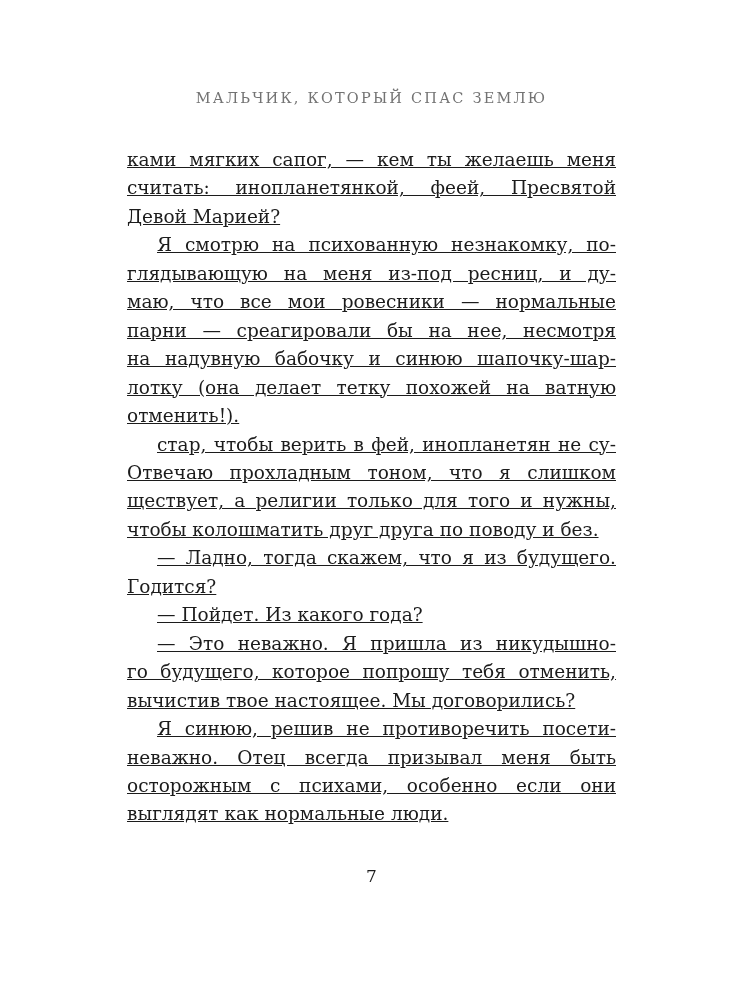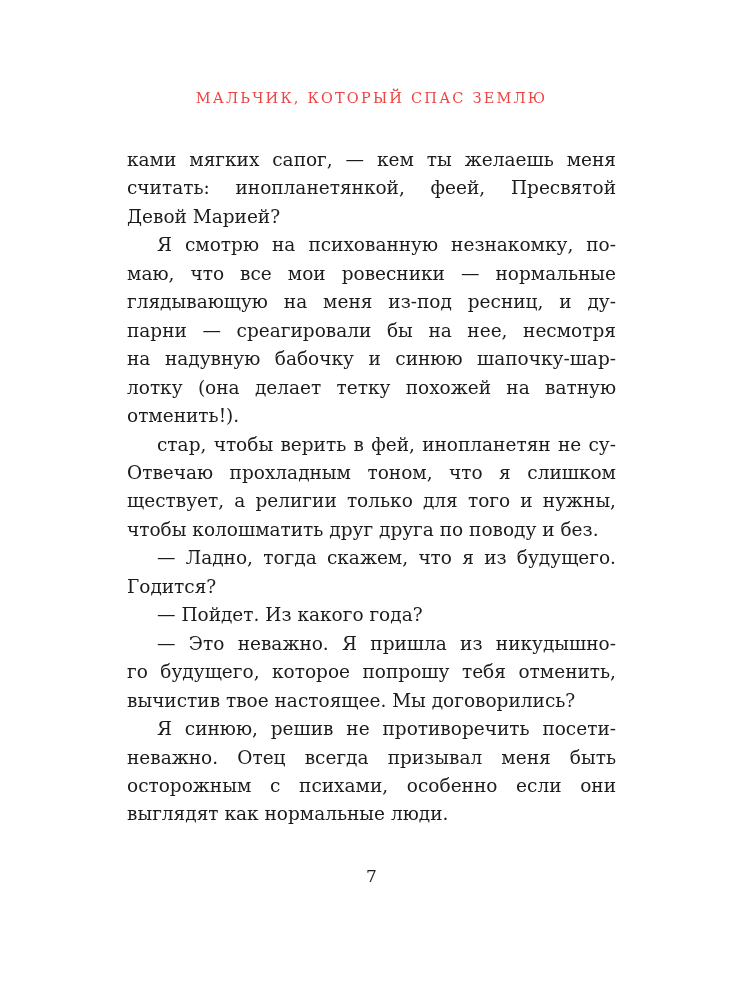--- a/index.html
+++ b/index.html
@@ -17,36 +17,37 @@
   }
   .running-title {
     position: absolute;
     top: 90px;
     left: 0;
     width: 743px;
     text-align: center;
     font-size: 14.5px;
     letter-spacing: 2.2px;
     font-weight: normal;
-    color: #ef4444;
+    color: #737373;
   }
   .text-block {
     position: absolute;
     top: 146px;
     left: 127px;
     width: 489px;
     font-size: 18.5px;
     line-height: 28.45px;
   }
   .para {
     margin: 0;
   }
   .line {
     text-align: justify;
     text-align-last: justify;
+    text-decoration: underline;
   }
   .line.last {
     text-align: right;
     text-align-last: left;
   }
   .para.indent .line:first-child {
     text-indent: 30px;
   }
   .page-number {
     position: absolute;
@@ -65,22 +66,22 @@
   <div class="running-title">МАЛЬЧИК, КОТОРЫЙ СПАС ЗЕМЛЮ</div>
 
   <div class="text-block" id="text-block">
       <div class="para">
         <div class="line">ками мягких сапог, — кем ты желаешь меня</div>
         <div class="line">считать: инопланетянкой, феей, Пресвятой</div>
         <div class="line last">Девой Марией?</div>
       </div>
       <div class="para indent">
         <div class="line">Я смотрю на психованную незнакомку, по-</div>
+        <div class="line">глядывающую на меня из-под ресниц, и ду-</div>
         <div class="line">маю, что все мои ровесники — нормальные</div>
-        <div class="line">глядывающую на меня из-под ресниц, и ду-</div>
         <div class="line">парни — среагировали бы на нее, несмотря</div>
         <div class="line">на надувную бабочку и синюю шапочку-шар-</div>
         <div class="line">лотку (она делает тетку похожей на ватную</div>
         <div class="line last">отменить!).</div>
       </div>
       <div class="para indent">
         <div class="line">стар, чтобы верить в фей, инопланетян не су-</div>
         <div class="line">Отвечаю прохладным тоном, что я слишком</div>
         <div class="line">ществует, а религии только для того и нужны,</div>
         <div class="line last">чтобы колошматить друг друга по поводу и без.</div>

